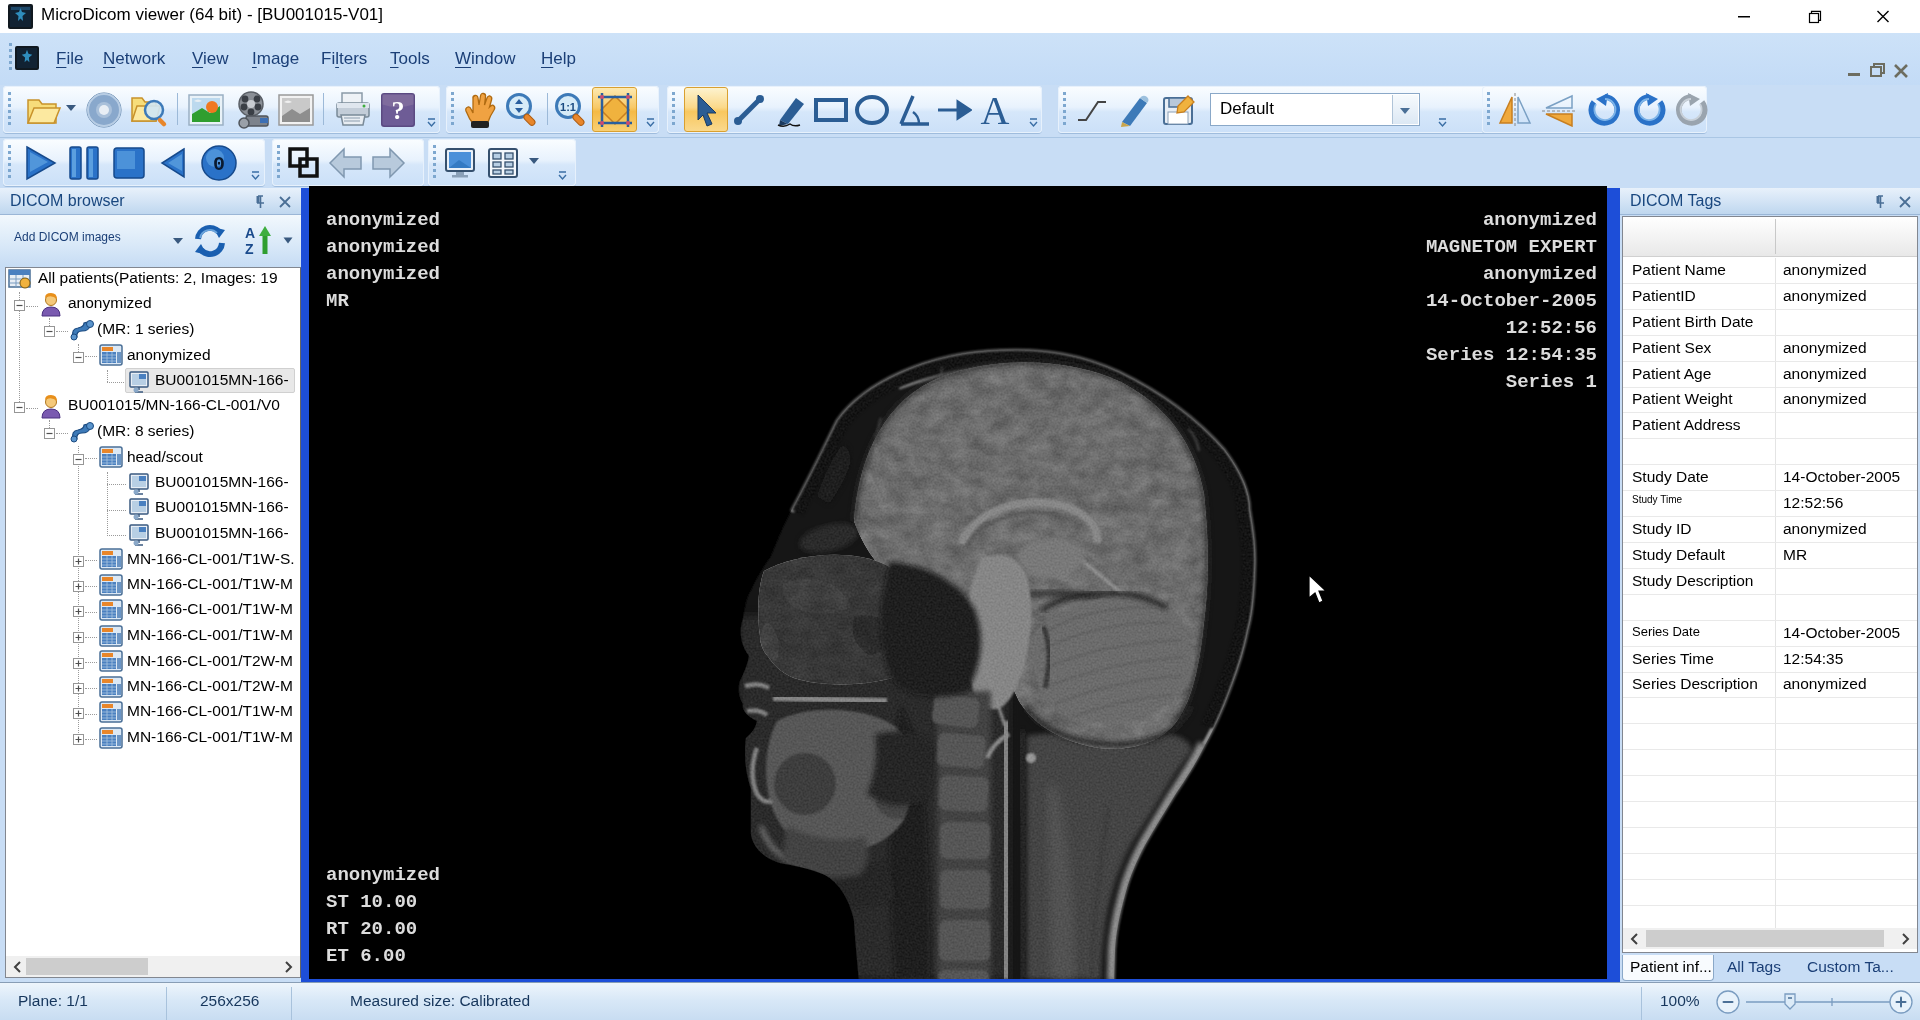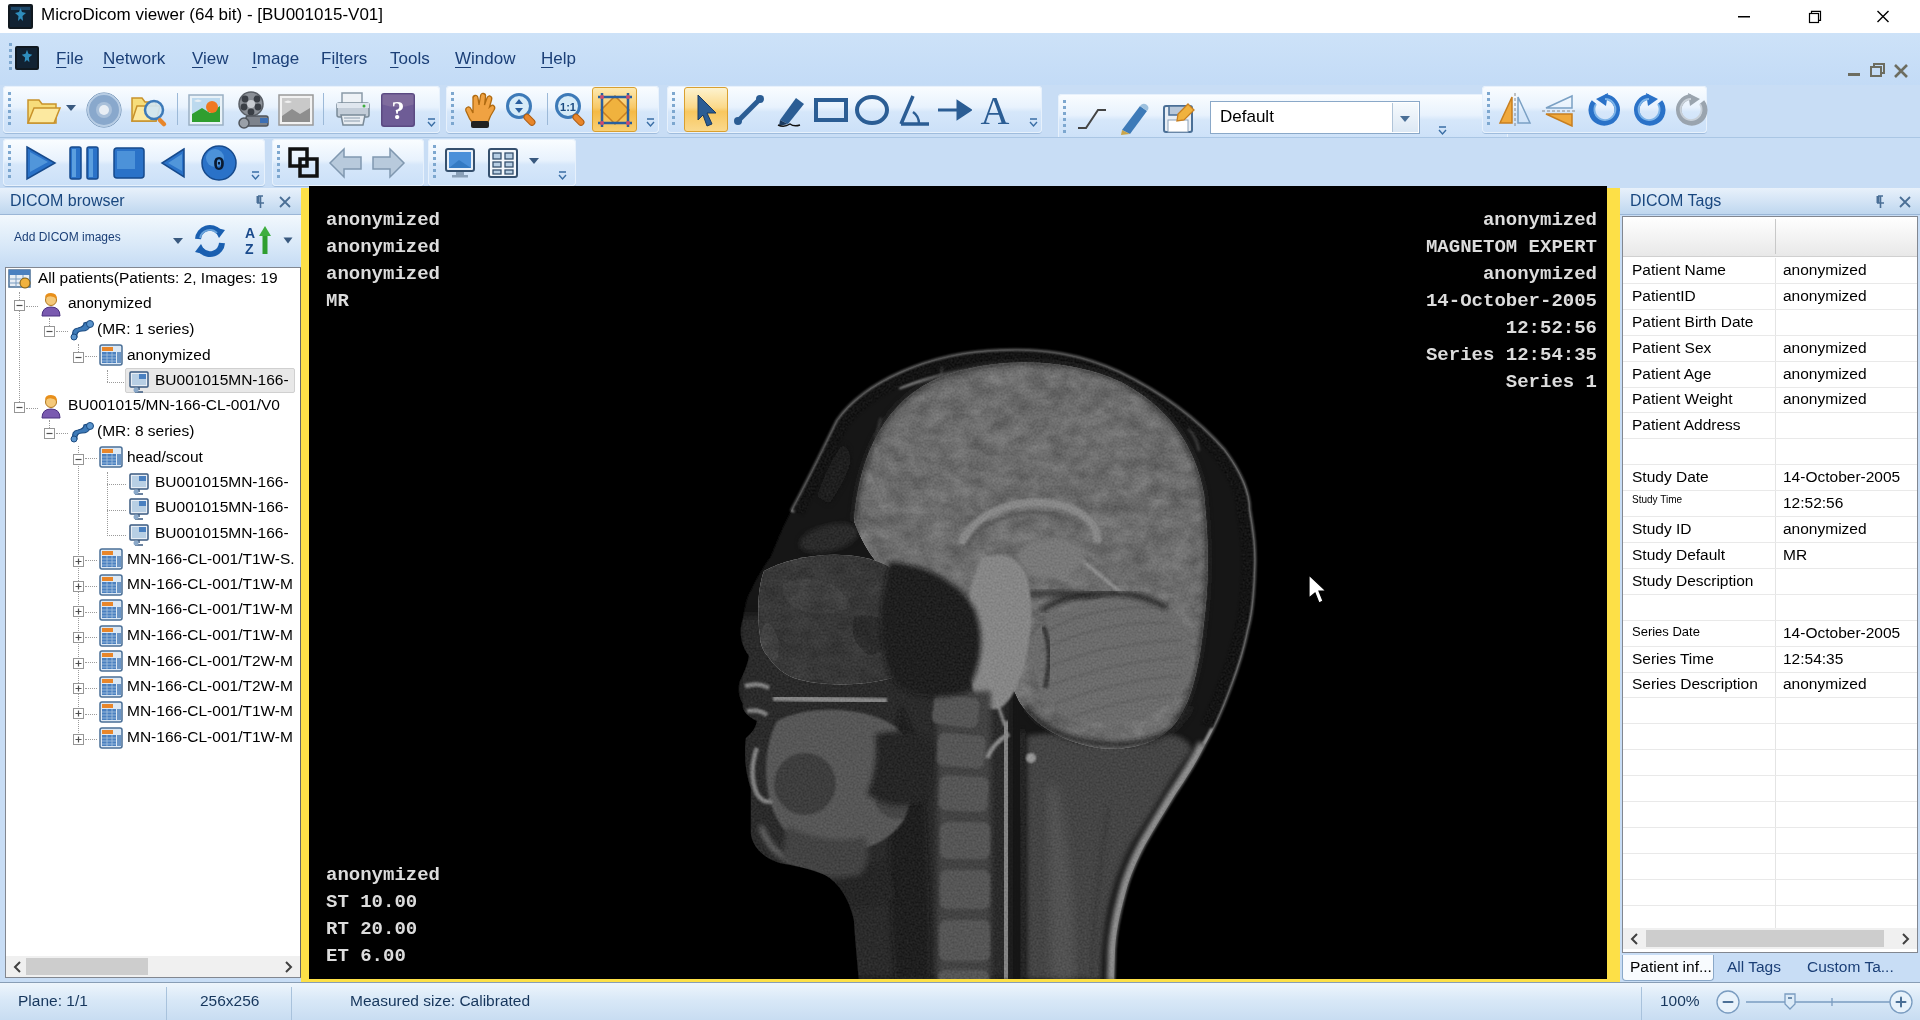--- a/index.html
+++ b/index.html
@@ -1,17 +1,17 @@
 <!DOCTYPE html>
 <html><head>
 <meta charset="utf-8">
 <style>
 * { margin:0; padding:0; box-sizing:border-box; }
 html,body { width:1920px; height:1020px; overflow:hidden; font-family:"Liberation Sans", sans-serif; }
-#app { position:relative; width:1920px; height:1020px; background:#fde047; }
+#app { position:relative; width:1920px; height:1020px; background:#1d4ed8; }
 
 #titlebar { position:absolute; left:0; top:0; width:1920px; height:33px; background:#ffffff; }
 #titlebar .ticon { position:absolute; left:8px; top:4px; width:25px; height:25px; }
 #titlebar .ttext { position:absolute; left:41px; top:5px; font-size:17px; color:#000; }
 .winbtn { position:absolute; top:0; width:46px; height:33px; }
 
 #menubar { position:absolute; left:0; top:33px; width:1920px; height:52px; background:linear-gradient(#cde2f8,#c3dbf6); }
 #menubar .grip { position:absolute; left:9px; top:10px; }
 #menubar .micon { position:absolute; left:15px; top:13px; width:24px; height:24px; }
 .menuitem { position:absolute; top:16px; font-size:17px; color:#1b3f77; }
@@ -223,21 +223,21 @@
       <path d="M2 18 L22 18 L22 10 L34 18 L22 26 L22 18" fill="#2b5d94" stroke="#2b5d94" stroke-width="3"></path>
     </svg>
     <svg class="icon" style="left:310px;top:4px" width="36" height="40" viewBox="0 0 36 40">
       <text x="18" y="34" font-size="40" fill="#2b5d94" text-anchor="middle" font-family="Liberation Serif">A</text>
     </svg>
     <svg class="chev" style="left:362px;top:32px" width="10" height="12">
           <path d="M1 1 h7 M1 4 l3.5 4 l3.5 -4" stroke="#3a6ea5" stroke-width="1.4" fill="none"></path>
         </svg>
   </div>
 
-  <div class="tbgroup" style="left:1058px;top:9px;width:450px;height:47px">
+  <div class="tbgroup" style="left:1058px;top:1px;width:450px;height:47px">
     <div class="tgrip"></div>
     <svg class="icon" style="left:18px;top:10px" width="32" height="28" viewBox="0 0 32 28">
       <path d="M2 24 L10 24 L22 6 L30 6" stroke="#444" stroke-width="2" fill="none"></path>
     </svg>
     <svg class="icon" style="left:60px;top:6px" width="34" height="36" viewBox="0 0 34 36">
       <path d="M4 30 L22 6 L29 11 L12 34 Z" fill="#3d7ab8"></path>
       <path d="M22 6 q3 -4 7 -1 q3 3 0 6 Z" fill="#9cc0de"></path>
       <path d="M4 30 L12 34 L3 35 Z" fill="#caa54a"></path>
     </svg>
     <svg class="icon" style="left:104px;top:8px" width="34" height="34" viewBox="0 0 34 34">

